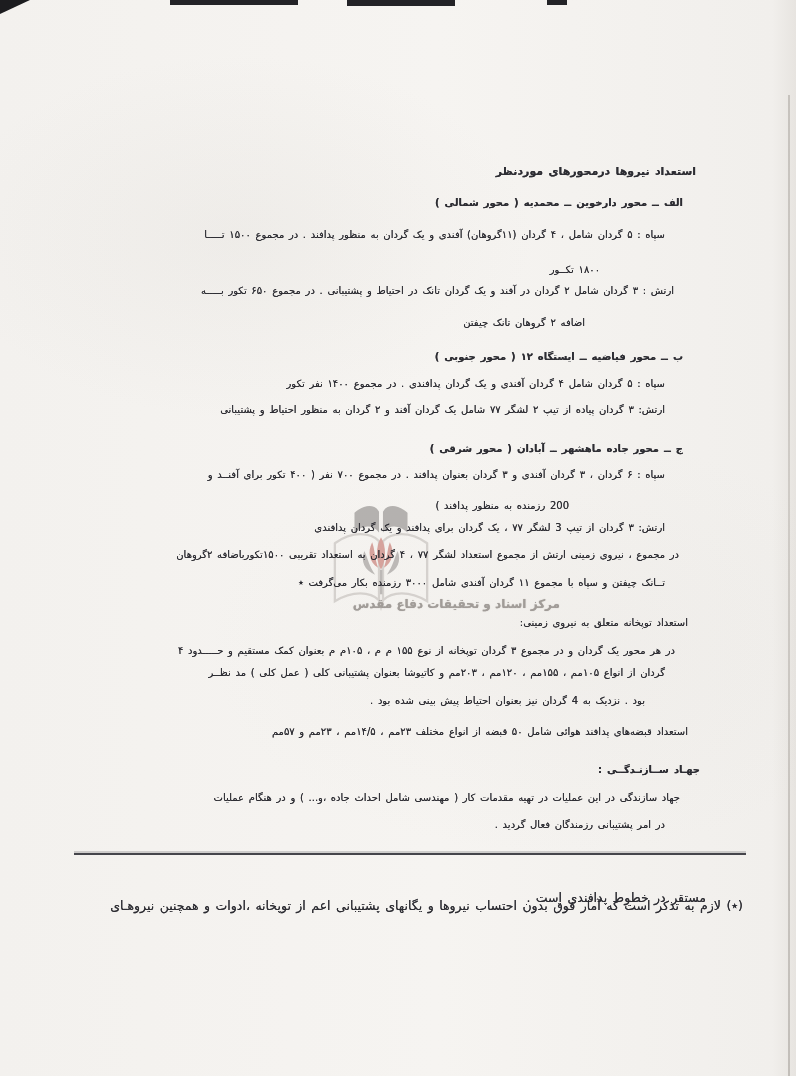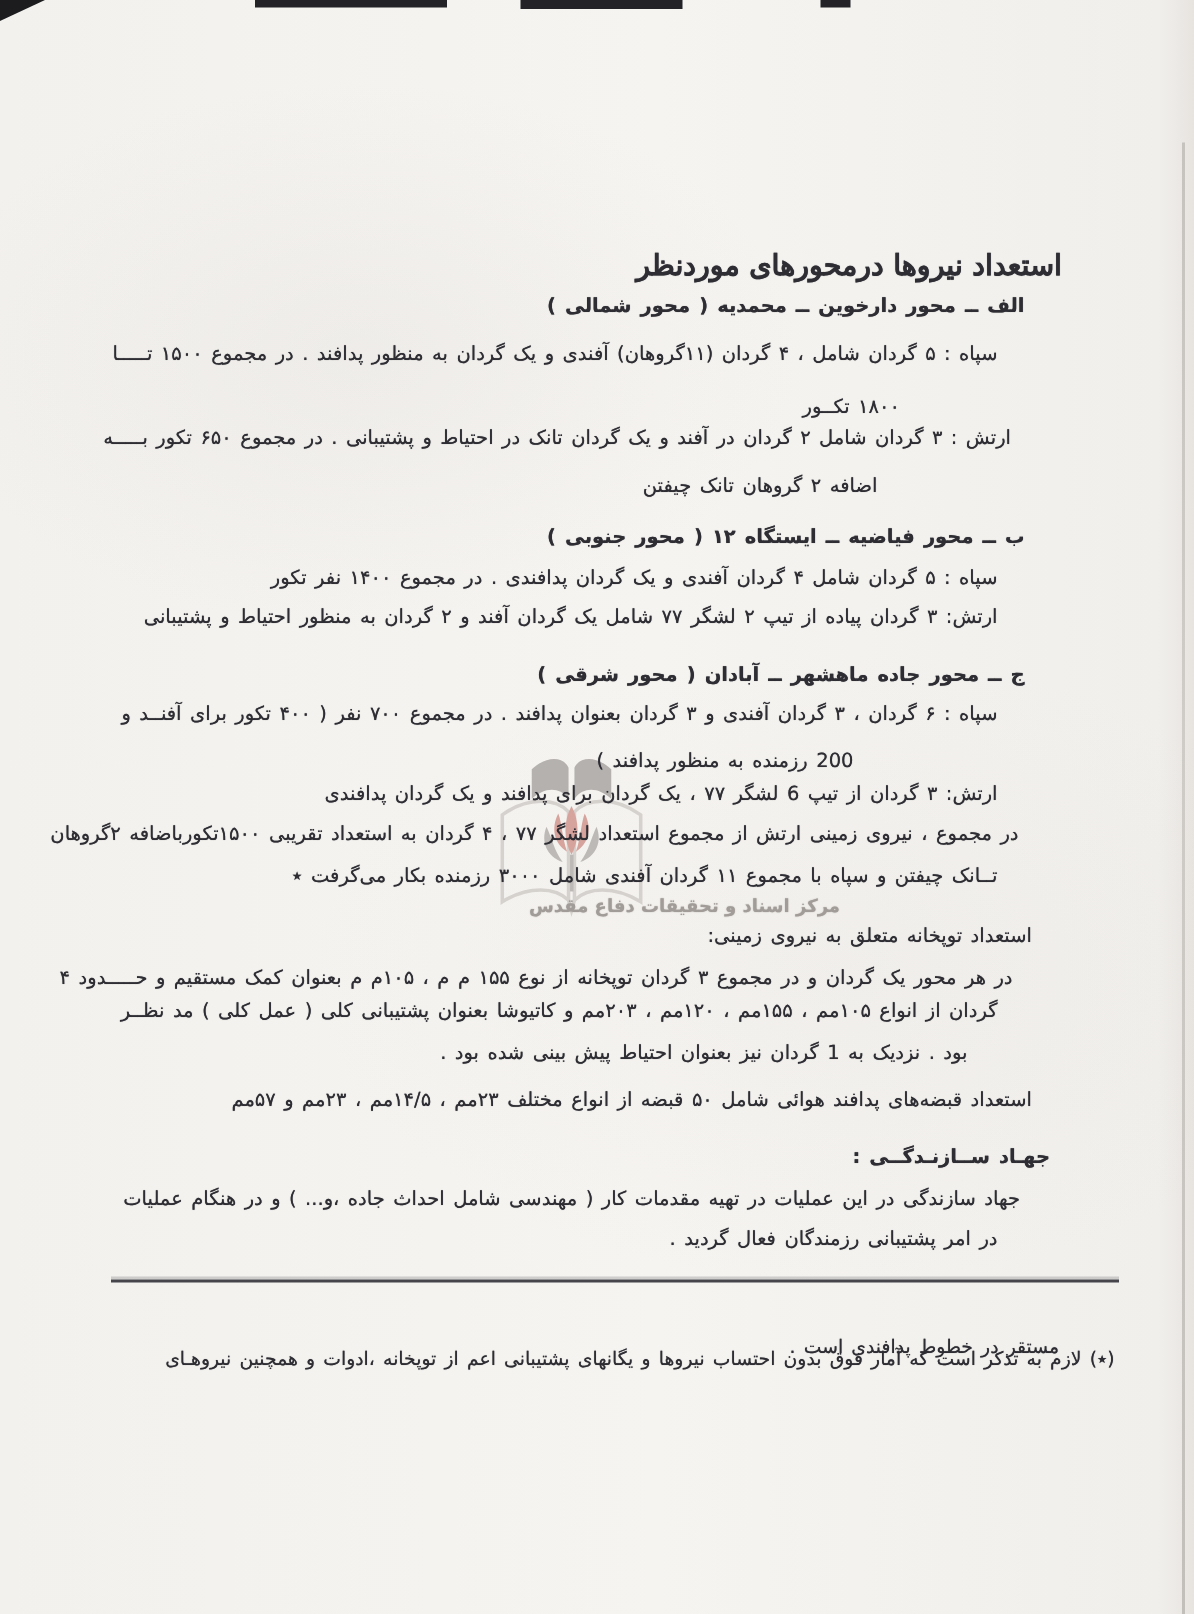--- a/index.html
+++ b/index.html
@@ -13,21 +13,21 @@
       linear-gradient(90deg, #f3f1ee 0%, #f6f4f1 55%, #f1efec 97%, #e7e4e0 100%),
       #f5f3f0;
     overflow:hidden;
     font-family:"DejaVu Sans",sans-serif;
   }
   .line{
     position:absolute;
     direction:rtl;
     white-space:nowrap;
     color:#2d2d33;
-    font-size:13px;
+    font-size:10px;
     letter-spacing:0.1px;
     word-spacing:1.5px;
     text-shadow:0 0 0.45px rgba(45,45,51,0.85);
   }
   .bold{font-weight:bold;}
   .fn{font-size:12.5px;}
   .divider{
     position:absolute;
     top:853px;right:50px;
     width:672px;height:0;
@@ -90,44 +90,44 @@
       <path d="M55 40 C49.5 50, 49.5 63, 55 73 C60.5 63, 60.5 50, 55 40" fill="#c4736b"></path>
       <path d="M46 45 C41 55, 43 65, 52 71 C48.5 61, 48.5 51, 46 45" fill="#c4736b"></path>
       <path d="M64 45 C69 55, 67 65, 58 71 C61.5 61, 61.5 51, 64 45" fill="#c4736b"></path>
       <path d="M38 54 C34 64, 38 74, 49 78 C43 70, 41.5 61, 38 54" fill="#9b9795"></path>
       <path d="M72 54 C76 64, 72 74, 61 78 C67 70, 68.5 61, 72 54" fill="#9b9795"></path>
       <rect x="54" y="73" width="2.4" height="25" fill="#9b9795"></rect>
     </g>
   </svg>
   <div class="wm-text">مرکز اسناد و تحقیقات دفاع مقدس</div>
 
-  <div class="line bold" style="top:165px;right:88px;font-size:19px;font-family:Liberation Serif, serif;">استعداد نیروها درمحورهای موردنظر</div>
+  <div class="line bold" style="top:165px;right:100px;font-size:11px;">استعداد نیروها درمحورهای موردنظر</div>
 
   <div class="line bold" style="top:197px;right:113px;">الف ــ محور دارخوین ــ محمدیه ( محور شمالی )</div>
   <div class="line" style="top:229px;right:131px;">سپاه : ۵ گردان شامل ، ۴ گردان (۱۱گروهان) آفندی و یک گردان به منظور پدافند . در مجموع ۱۵۰۰ تـــــا</div>
   <div class="line" style="top:264px;right:196px;">۱۸۰۰ تکــور</div>
   <div class="line" style="top:285px;right:122px;">ارتش : ۳ گردان شامل ۲ گردان در آفند و یک گردان تانک در احتیاط و پشتیبانی . در مجموع ۶۵۰ تکور بـــــه</div>
   <div class="line" style="top:317px;right:211px;">اضافه ۲ گروهان تانک چیفتن</div>
 
   <div class="line bold" style="top:351px;right:113px;">ب ــ محور فیاضیه ــ ایستگاه ۱۲ ( محور جنوبی )</div>
   <div class="line" style="top:378px;right:131px;">سپاه : ۵ گردان شامل ۴ گردان آفندی و یک گردان پدافندی  . در مجموع ۱۴۰۰ نفر تکور</div>
   <div class="line" style="top:404px;right:131px;">ارتش: ۳ گردان پیاده از تیپ ۲ لشگر ۷۷ شامل یک گردان آفند و ۲ گردان به منظور احتیاط و پشتیبانی</div>
 
   <div class="line bold" style="top:443px;right:113px;">ج ــ محور جاده ماهشهر ــ آبادان ( محور شرقی )</div>
   <div class="line" style="top:469px;right:131px;">سپاه : ۶ گردان ، ۳ گردان آفندی و ۳ گردان بعنوان پدافند . در مجموع ۷۰۰ نفر ( ۴۰۰ تکور برای آفنــد و</div>
   <div class="line" style="top:500px;right:227px;">200 رزمنده به منظور پدافند )</div>
-  <div class="line" style="top:522px;right:131px;">ارتش: ۳ گردان از تیپ 6 لشگر ۷۷ ، یک گردان برای پدافند و یک گردان پدافندی</div>
+  <div class="line" style="top:522px;right:131px;">ارتش: ۳ گردان از تیپ 3 لشگر ۷۷ ، یک گردان برای پدافند و یک گردان پدافندی</div>
 
   <div class="line" style="top:549px;right:117px;">در مجموع ، نیروی زمینی ارتش از مجموع  استعداد لشگر ۷۷ ، ۴ گردان به استعداد  تقریبی ۱۵۰۰تکورباضافه ۲گروهان</div>
   <div class="line" style="top:577px;right:131px;">تــانک چیفتن و سپاه با مجموع ۱۱ گردان آفندی شامل ۳۰۰۰ رزمنده بکار می‌گرفت ٭</div>
 
   <div class="line" style="top:617px;right:108px;">استعداد توپخانه متعلق به نیروی زمینی:</div>
   <div class="line" style="top:645px;right:121px;">در هر محور یک گردان و در مجموع ۳ گردان توپخانه از نوع ۱۵۵ م م ، ۱۰۵م م بعنوان کمک مستقیم و حـــــدود ۴</div>
   <div class="line" style="top:667px;right:131px;">گردان از انواع ۱۰۵مم ، ۱۵۵مم ، ۱۲۰مم ، ۲۰۳مم و کاتیوشا بعنوان پشتیبانی کلی ( عمل کلی ) مد نظــر</div>
-  <div class="line" style="top:695px;right:151px;">بود . نزدیک به 1 گردان نیز بعنوان احتیاط پیش بینی شده بود .</div>
+  <div class="line" style="top:695px;right:151px;">بود . نزدیک به 4 گردان نیز بعنوان احتیاط پیش بینی شده بود .</div>
 
   <div class="line" style="top:726px;right:108px;">استعداد قبضه‌های پدافند هوائی شامل ۵۰ قبضه از انواع مختلف ۲۳مم ، ۱۴/۵مم ، ۲۳مم و ۵۷مم</div>
 
   <div class="line bold" style="top:764px;right:96px;">جهـاد  ســازنـدگــی :</div>
   <div class="line" style="top:792px;right:116px;">جهاد سازندگی در این عملیات در تهیه مقدمات کار ( مهندسی شامل احداث جاده ،و... ) و در هنگام عملیات</div>
   <div class="line" style="top:819px;right:131px;">در امر پشتیبانی رزمندگان فعال گردید .</div>
 
   <div class="divider"></div>
   <div class="line fn" style="top:864px;right:53px;margin-top:34px;">(٭) لازم به تذکر است که آمار فوق بدون احتساب نیروها و یگانهای پشتیبانی اعم از توپخانه ،ادوات و همچنین نیروهـای</div>
   <div class="line fn" style="top:890px;right:90px;">مستقر در خطوط پدافندی است .</div>

